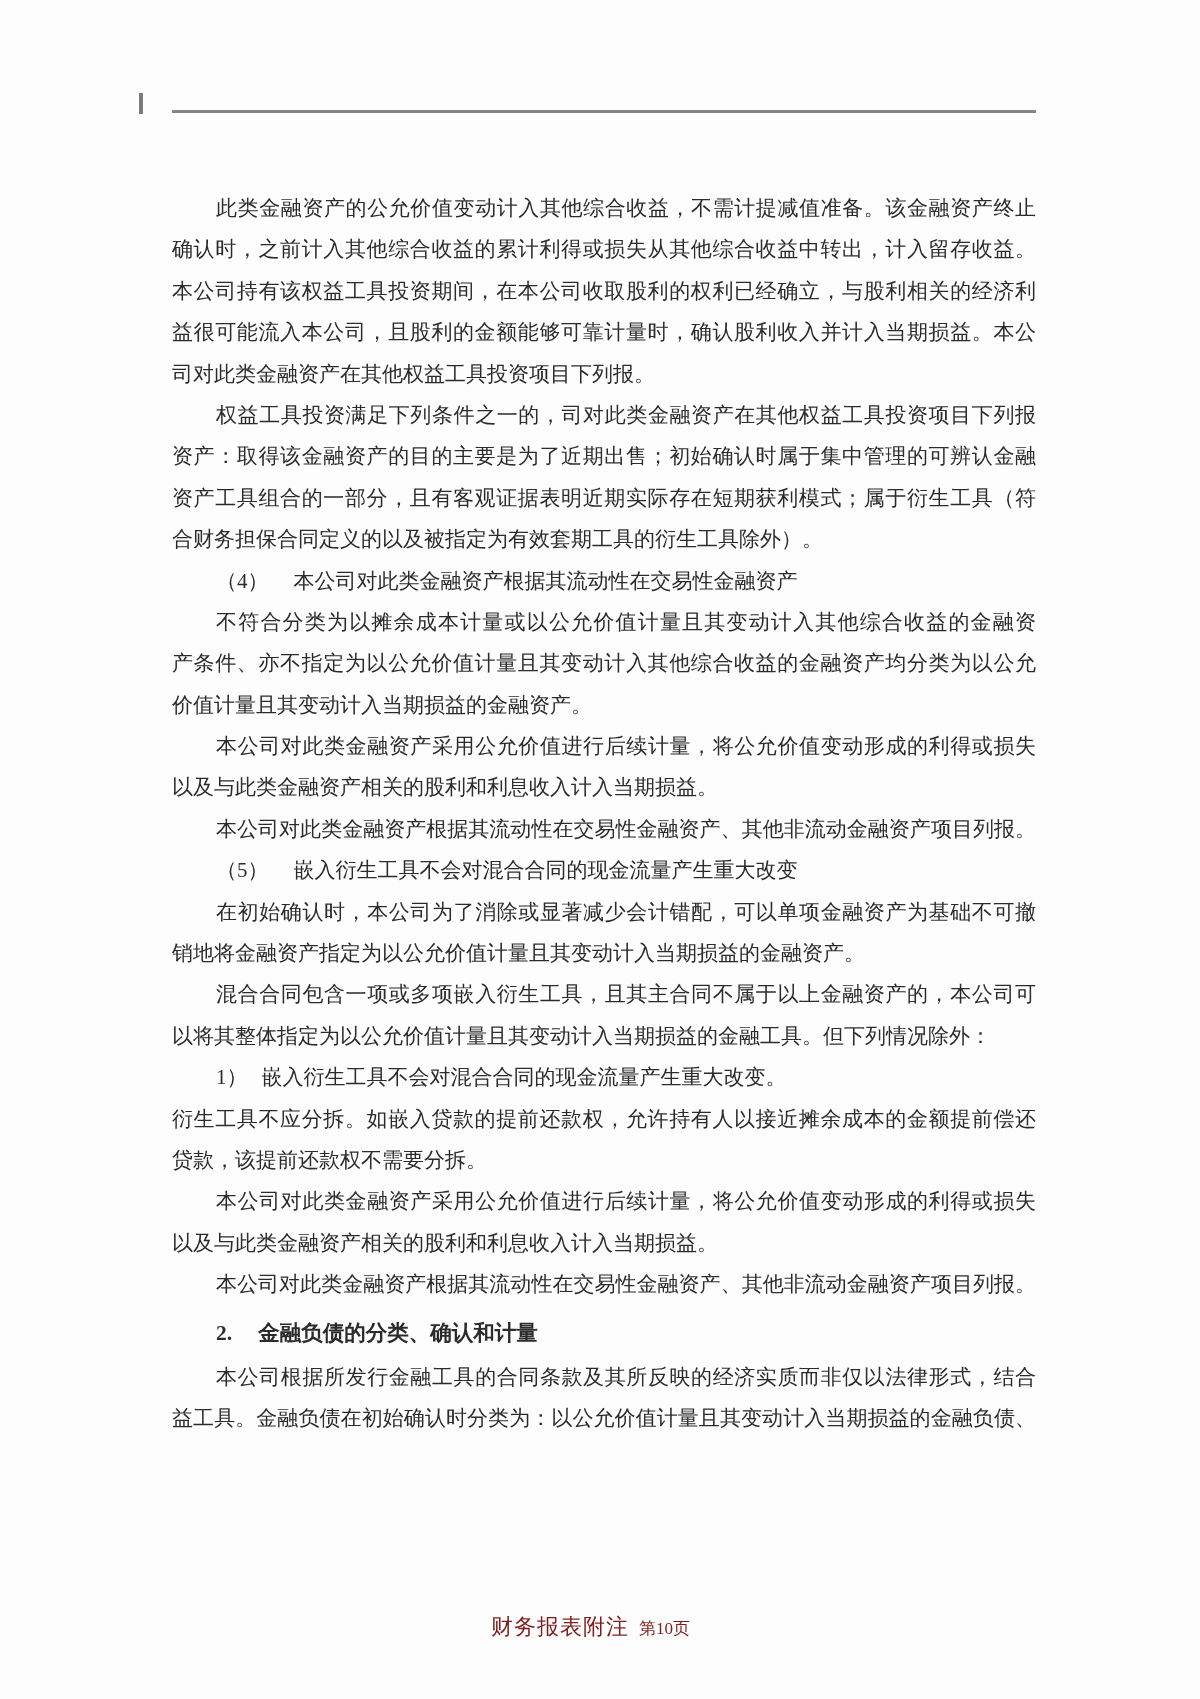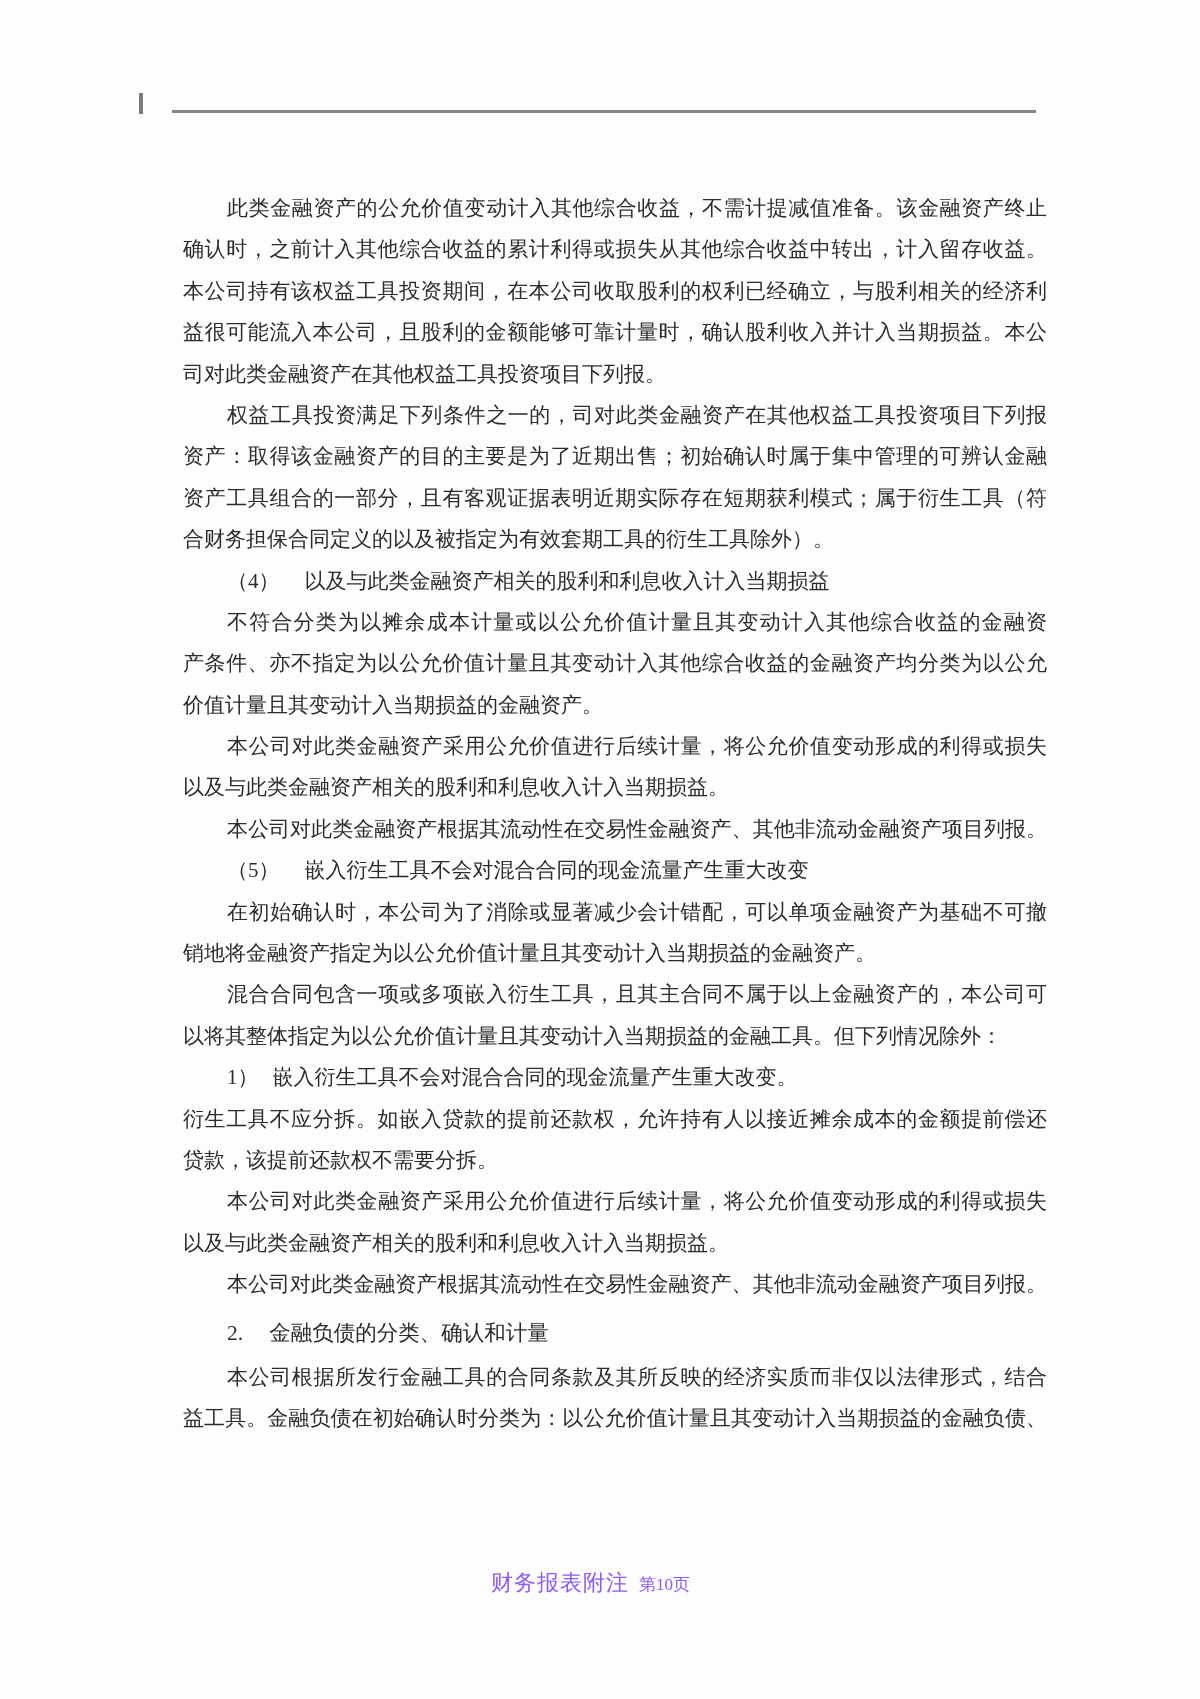--- a/index.html
+++ b/index.html
@@ -24,44 +24,44 @@
     position: absolute;
     left: 139px;
     top: 93px;
     width: 4px;
     height: 21px;
     background: #5a5a5a;
     opacity: .8;
   }
   .content {
     position: absolute;
-    left: 183px;
+    left: 172px;
     top: 188px;
     width: 864px;
     font-size: 21px;
   }
   .ln {
     line-height: 41.4px;
     height: 41.4px;
     box-sizing: border-box;
     width: 864px;
   }
   .ln.ind { padding-left: 44px; }
   .ln.j { text-align: justify; text-align-last: justify; }
-  .hd { font-weight: normal; font-size: 21.5px; margin-top: 7px; margin-bottom: 3px; }
+  .hd { font-weight: bold; font-size: 21.5px; margin-top: 7px; margin-bottom: 3px; }
   .mk-paren { margin-right: 25px; }
   .mk-sub { margin-right: 14px; }
   .mk-num { margin-right: 26px; }
   .footer {
     position: absolute;
     left: 0;
-    top: 1568px;
+    top: 1612px;
     width: 1181px;
     text-align: center;
-    color: #8b5cf6;
+    color: #7f1d1d;
   }
   .f-title { font-size: 22px; letter-spacing: 1px; }
   .f-page { font-size: 17px; margin-left: 10px; }
 </style>
 </head>
 <body>
 
 <div class="page">
 
   <div class="rule"></div>
@@ -72,21 +72,21 @@
     <div class="ln j">确认时，之前计入其他综合收益的累计利得或损失从其他综合收益中转出，计入留存收益。</div>
     <div class="ln j">本公司持有该权益工具投资期间，在本公司收取股利的权利已经确立，与股利相关的经济利</div>
     <div class="ln j">益很可能流入本公司，且股利的金额能够可靠计量时，确认股利收入并计入当期损益。本公</div>
     <div class="ln">司对此类金融资产在其他权益工具投资项目下列报。</div>
 
     <div class="ln ind j">权益工具投资满足下列条件之一的，司对此类金融资产在其他权益工具投资项目下列报</div>
     <div class="ln j">资产：取得该金融资产的目的主要是为了近期出售；初始确认时属于集中管理的可辨认金融</div>
     <div class="ln j">资产工具组合的一部分，且有客观证据表明近期实际存在短期获利模式；属于衍生工具（符</div>
     <div class="ln">合财务担保合同定义的以及被指定为有效套期工具的衍生工具除外）。</div>
 
-    <div class="ln ind"><span class="mk-paren">（4）</span><span>以及与此类金融资产相关的股利和利息收入计入当期损益</span></div>
+    <div class="ln ind"><span class="mk-paren">（4）</span><span>本公司对此类金融资产根据其流动性在交易性金融资产</span></div>
 
     <div class="ln ind j">不符合分类为以摊余成本计量或以公允价值计量且其变动计入其他综合收益的金融资</div>
     <div class="ln j">产条件、亦不指定为以公允价值计量且其变动计入其他综合收益的金融资产均分类为以公允</div>
     <div class="ln">价值计量且其变动计入当期损益的金融资产。</div>
 
     <div class="ln ind j">本公司对此类金融资产采用公允价值进行后续计量，将公允价值变动形成的利得或损失</div>
     <div class="ln">以及与此类金融资产相关的股利和利息收入计入当期损益。</div>
 
     <div class="ln ind j">本公司对此类金融资产根据其流动性在交易性金融资产、其他非流动金融资产项目列报。</div>
 

